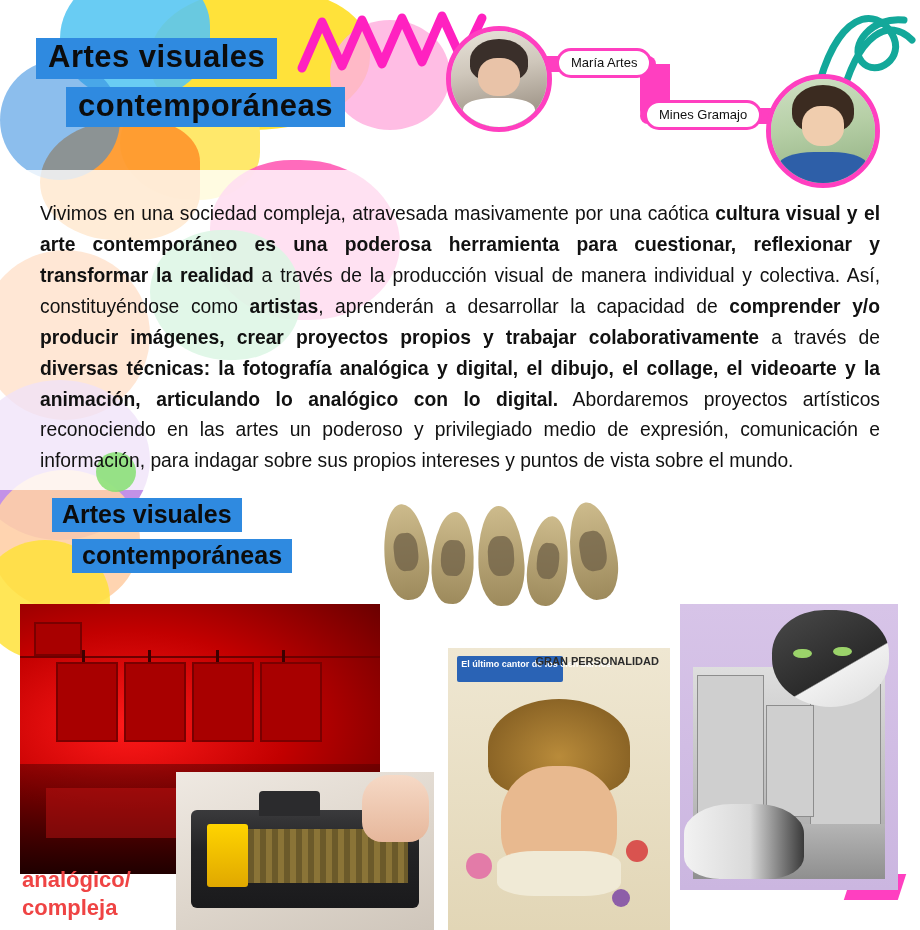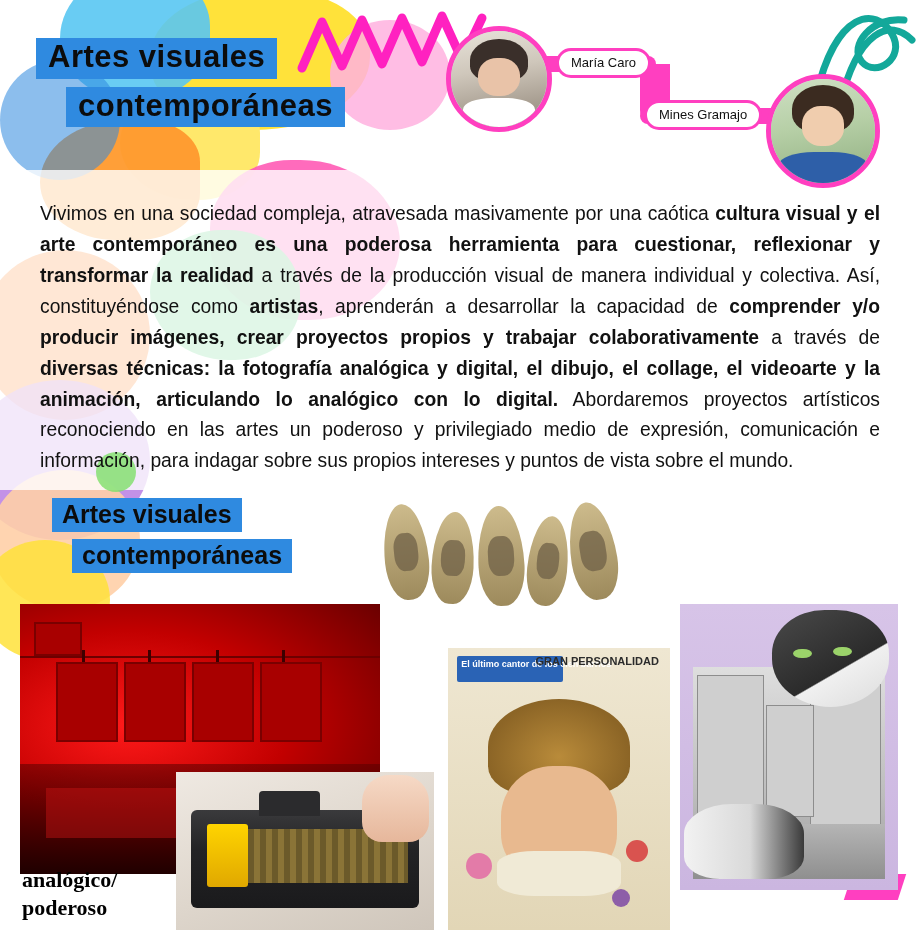--- a/index.html
+++ b/index.html
@@ -73,21 +73,21 @@
     white-space:nowrap;
   }
   .subtitle-line.second{margin-top:7px;margin-left:20px;}
 
   
   .photo{position:absolute;overflow:hidden;z-index:4;background:#bbb;}
   .photo .inner{width:100%;height:100%;position:relative;}
 
   .caption{
     position:absolute;left:22px;top:866px;z-index:9;
-    font-weight:bold;font-size:22px;color:#000000;line-height:1.25;font-family:Liberation Serif, serif;
+    font-weight:bold;font-size:22px;color:#ef4444;line-height:1.25;
   }
 
   
   .red-img{background:
      radial-gradient(ellipse at 30% 45%, #ff1a1a 0%, #c20000 45%, #5a0000 100%);}
   .red-img .frame{
     position:absolute;border:2px solid #7a0000;background:#a80000;
   }
   .red-img .clip{position:absolute;width:3px;height:12px;background:#3d0000;}
   .red-img .wire{position:absolute;left:0;right:0;height:2px;background:#6d0000;}
@@ -192,21 +192,21 @@
 
   <div class="avatar" style="left:446px;top:26px;width:96px;height:96px;">
     <div class="ph" style="background:linear-gradient(170deg,#e8e3da 0%,#cfc7bb 40%,#8e8376 100%);position:relative;">
       <div style="position:absolute;left:20%;top:8%;width:60%;height:44%;background:#3a2f2a;border-radius:50% 50% 35% 35%;"></div>
       <div style="position:absolute;left:28%;top:28%;width:44%;height:40%;background:#e9c3a8;border-radius:45%;"></div>
       <div style="position:absolute;left:12%;bottom:0;width:76%;height:30%;background:#ffffff;border-radius:40% 40% 0 0;"></div>
     </div>
   </div>
 
   <div class="name-pill" style="left:556px;top:48px;">
-    <span>María Caro</span>
+    <span>María Artes</span>
   </div>
 
   <div class="avatar" style="left:766px;top:74px;width:104px;height:104px;">
     <div class="ph" style="background:linear-gradient(170deg,#cfe0c4 0%,#b6cfa6 45%,#8fae80 100%);position:relative;">
       <div style="position:absolute;left:20%;top:6%;width:60%;height:46%;background:#3b2b20;border-radius:50% 50% 40% 40%;"></div>
       <div style="position:absolute;left:30%;top:26%;width:40%;height:38%;background:#f0cdae;border-radius:45%;"></div>
       <div style="position:absolute;left:8%;bottom:0;width:84%;height:30%;background:#2e5fa8;border-radius:40% 40% 0 0;"></div>
     </div>
   </div>
 
@@ -297,16 +297,16 @@
         <div class="cat-eye" style="left:52%;top:38%;"></div>
       </div>
       <div class="cat-body"></div>
     </div>
   </div>
 
   <div class="pink-tag"></div>
 
   <div class="caption">
     <div>analógico/</div>
-    <div>poderoso</div>
+    <div>compleja</div>
   </div>
 
 </div>
 
 </body></html>

